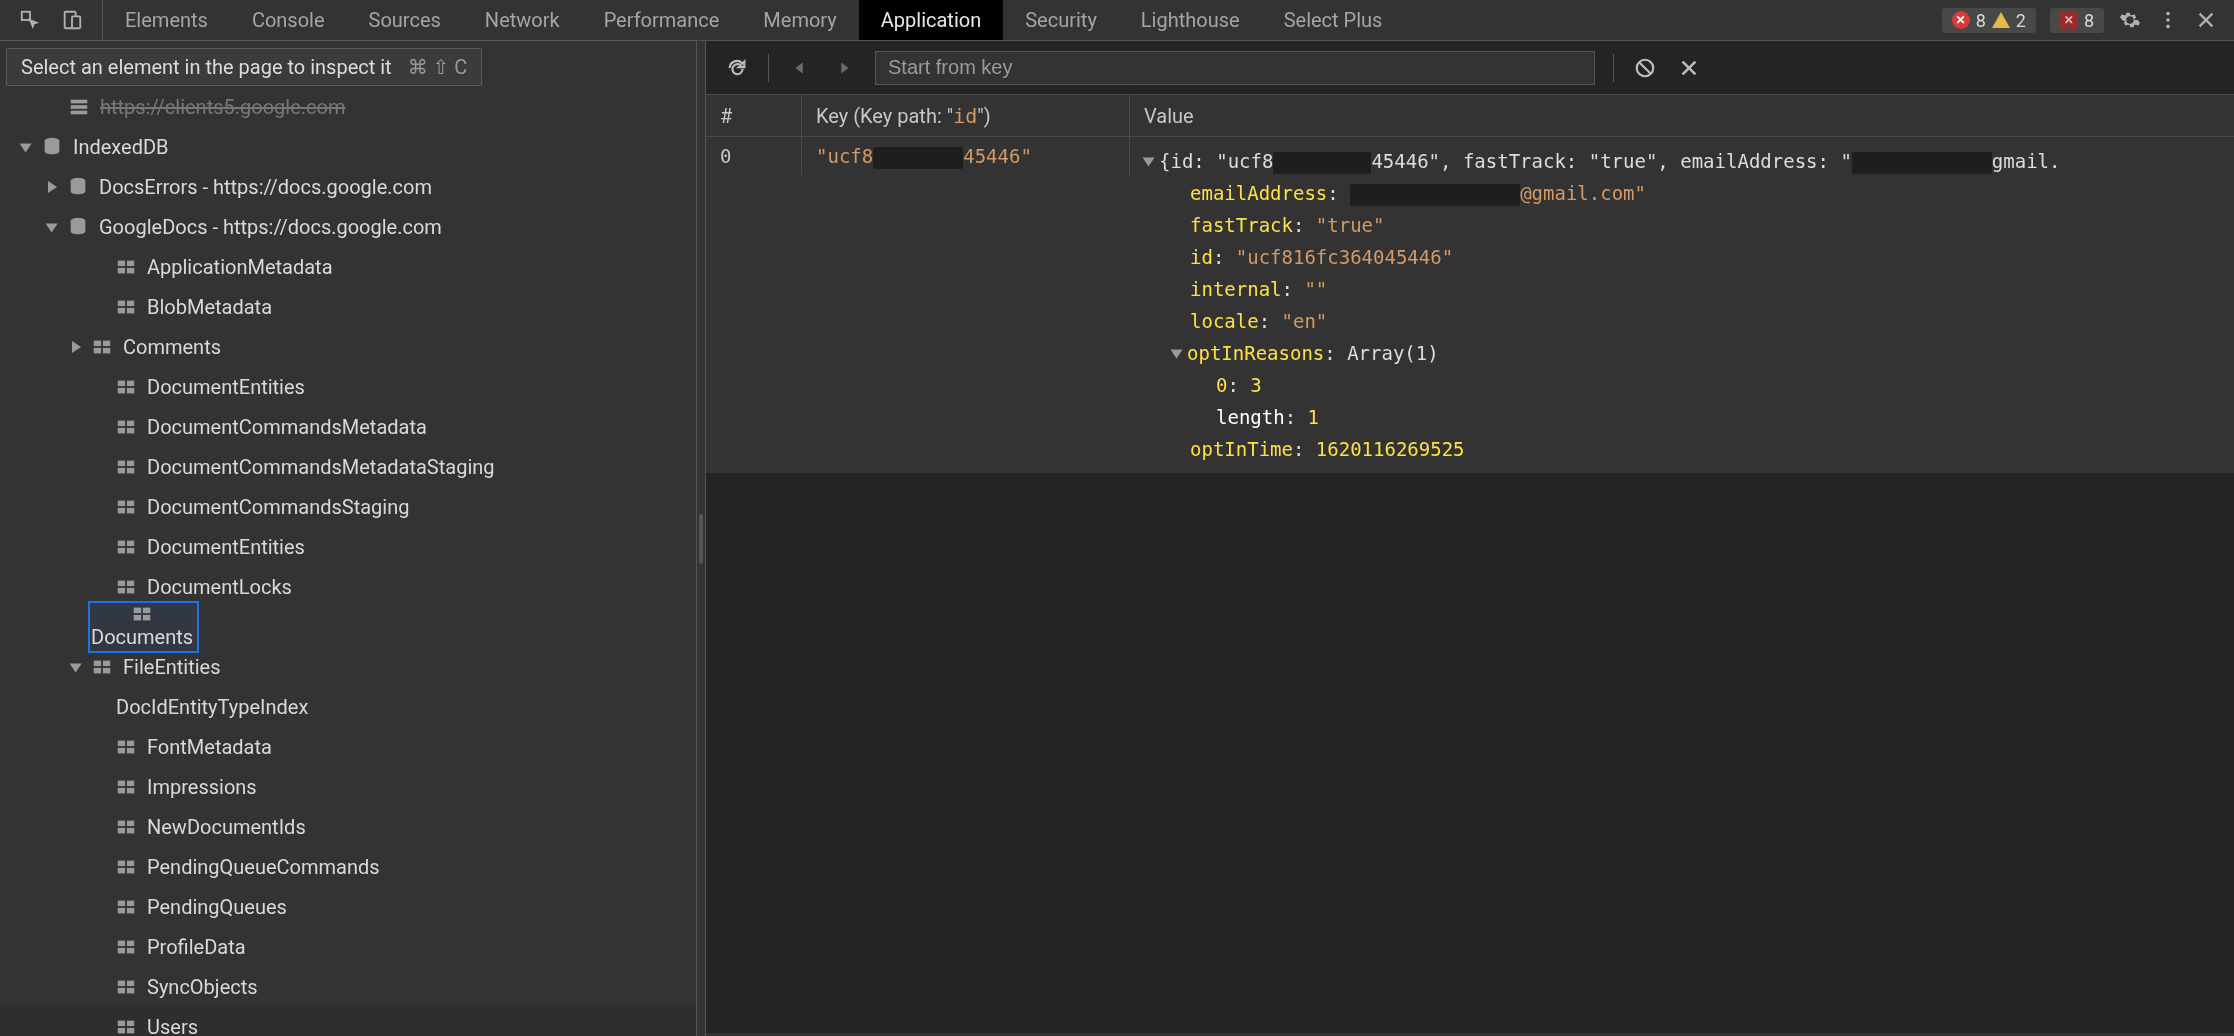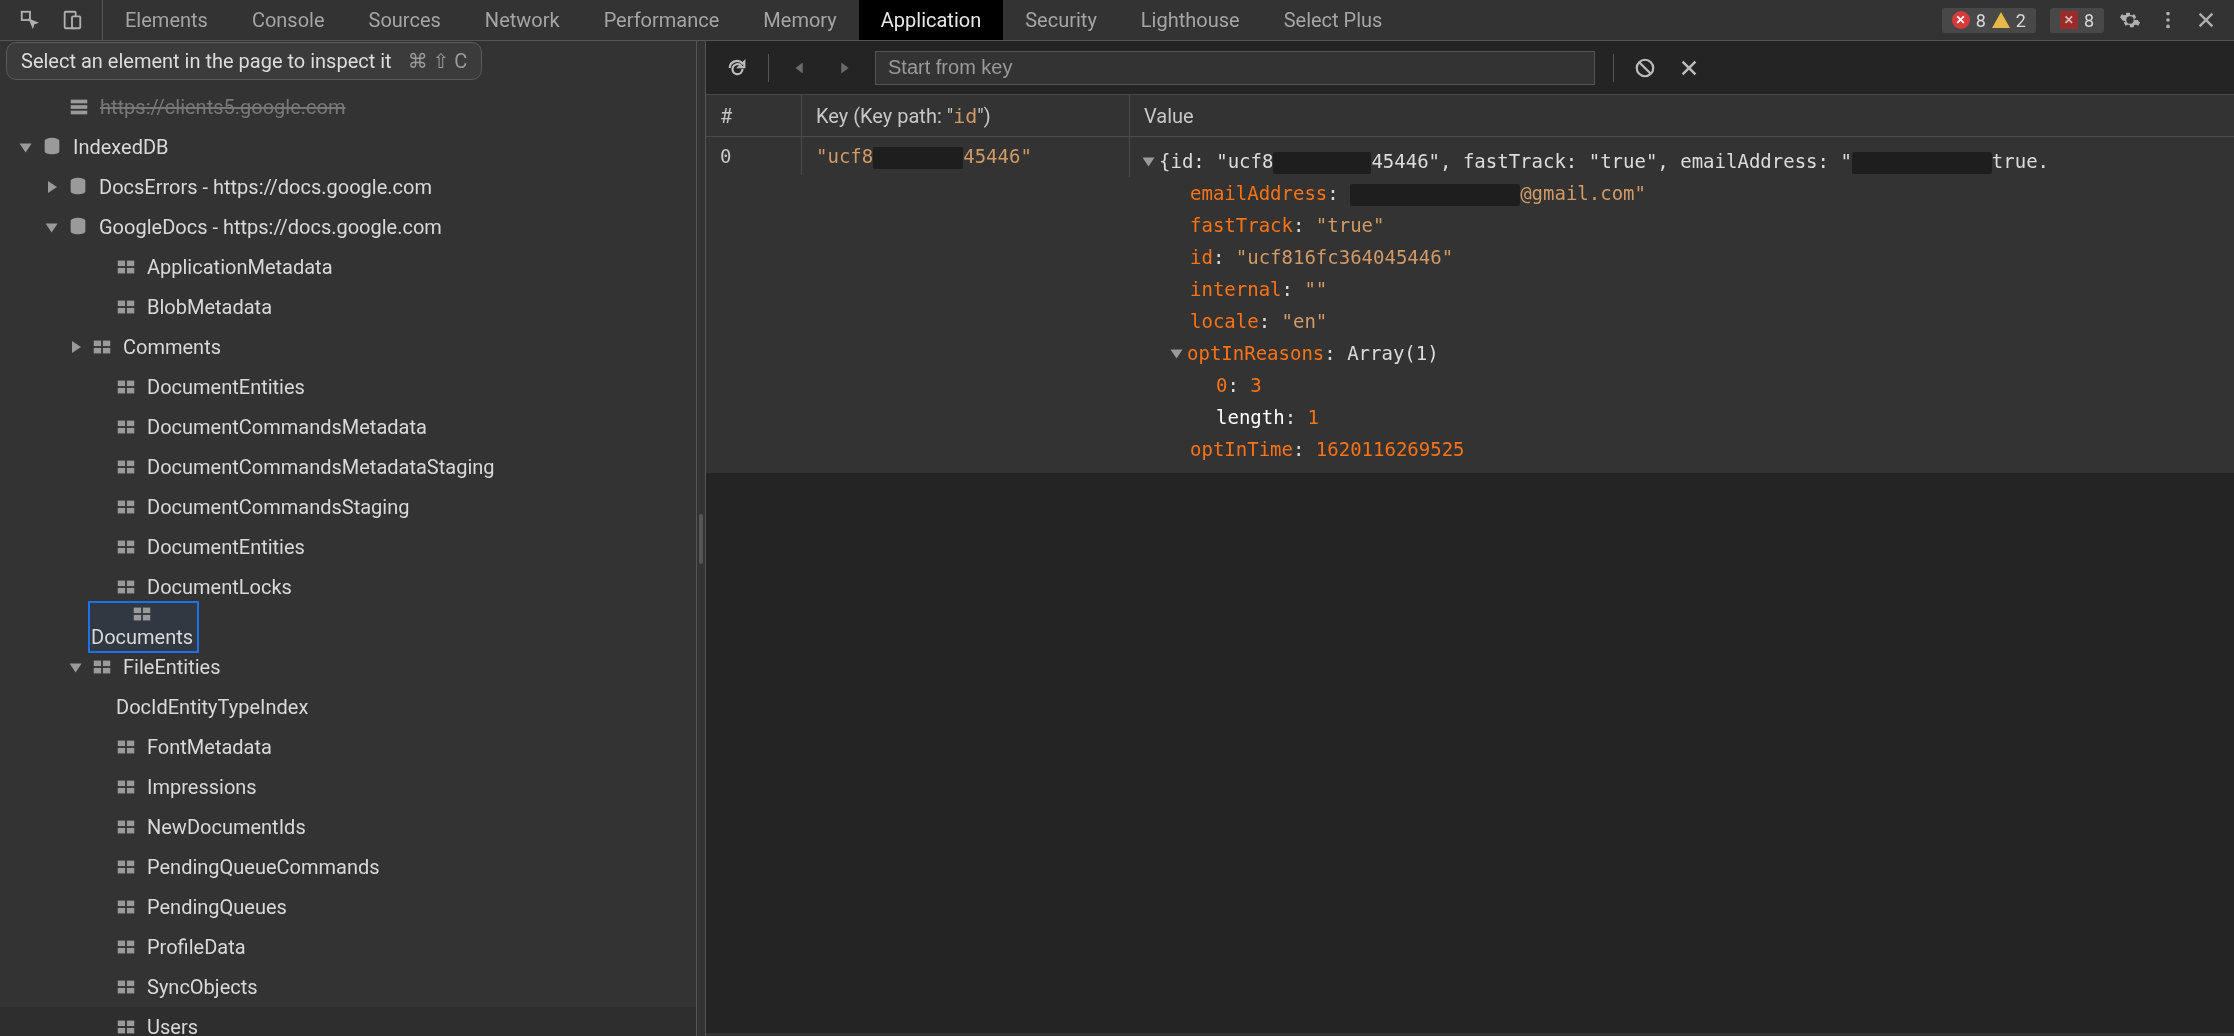--- a/index.html
+++ b/index.html
@@ -89,31 +89,31 @@
   }
   .sq.red {
     width: 18px; height: 18px; background:#9a2b2b;
     display:inline-flex;align-items:center;justify-content:center;
     font-size:12px;color:#dcb8b8;font-weight:bold;
   }
 
   
   .inspect-tooltip {
     position: absolute;
-    left: 6px; top: 42px;
+    left: 6px; top: 48px;
     background: #3b3b3b;
     border: 1px solid #5a5a5a;
     padding: 6px 14px;
     color: #dcdcdc;
     font-size: 20px;
     display: flex;
     align-items: center;
     gap: 16px;
     z-index: 5;
-    border-radius: 10px;
+    border-radius: 2px;
   }
   .kbd {
     color: #9a9a9a;
     font-size: 20px;
   }
 
   
   .main {
     display: flex;
     height: calc(100% - 41px);
@@ -251,21 +251,21 @@
     height:22px; vertical-align:middle; border-radius:2px;
   }
 
   .obj-line { line-height: 32px; white-space:nowrap; }
   .obj-tri {
     display:inline-block;width:0;height:0;
     border-top:6px solid transparent;border-bottom:6px solid transparent;
     border-left:9px solid #9a9a9a; margin-right:6px;
     transform: rotate(90deg);
   }
-  .k-purple { color:#f97316; }
+  .k-purple { color:#fde047; }
   .k-orange { color:#d19a66; }
   .k-italic { color:#ffffff; }
   .k-white  { color:#dcdcdc; }
 
   .indent-1 { padding-left: 46px; }
   .indent-2 { padding-left: 72px; }
 
   .data-bottom {
     flex:1;
     background:#242424;
@@ -678,21 +678,21 @@
     </div>
 
     <div class="data-body">
       <div class="data-row">
         <div class="cell idx">0</div>
         <div class="cell key">
           <span class="k-orange">"ucf8</span><span class="redact" style="width:90px"></span><span class="k-orange">45446"</span>
         </div>
         <div class="cell val">
           <div class="obj-line">
-            <span class="obj-tri"></span><span class="k-white">{id: "ucf8</span><span class="redact" style="width:98px"></span><span class="k-white">45446", fastTrack: "true", emailAddress: "</span><span class="redact" style="width:140px"></span><span class="k-white">true.</span>
+            <span class="obj-tri"></span><span class="k-white">{id: "ucf8</span><span class="redact" style="width:98px"></span><span class="k-white">45446", fastTrack: "true", emailAddress: "</span><span class="redact" style="width:140px"></span><span class="k-white">gmail.</span>
           </div>
           <div class="obj-line indent-1"><span class="k-purple">emailAddress</span><span class="k-white">: </span><span class="redact" style="width:170px"></span><span class="k-orange">@gmail.com"</span></div>
           <div class="obj-line indent-1"><span class="k-purple">fastTrack</span><span class="k-white">: </span><span class="k-orange">"true"</span></div>
           <div class="obj-line indent-1"><span class="k-purple">id</span><span class="k-white">: </span><span class="k-orange">"ucf816fc364045446"</span></div>
           <div class="obj-line indent-1"><span class="k-purple">internal</span><span class="k-white">: </span><span class="k-orange">""</span></div>
           <div class="obj-line indent-1"><span class="k-purple">locale</span><span class="k-white">: </span><span class="k-orange">"en"</span></div>
           <div class="obj-line" style="padding-left:28px"><span class="obj-tri"></span><span class="k-purple">optInReasons</span><span class="k-white">: </span><span class="k-white">Array(1)</span></div>
           <div class="obj-line indent-2"><span class="k-purple">0</span><span class="k-white">: </span><span class="k-purple">3</span></div>
           <div class="obj-line indent-2"><span class="k-italic">length</span><span class="k-white">: </span><span class="k-purple">1</span></div>
           <div class="obj-line indent-1"><span class="k-purple">optInTime</span><span class="k-white">: </span><span class="k-purple">1620116269525</span></div>

